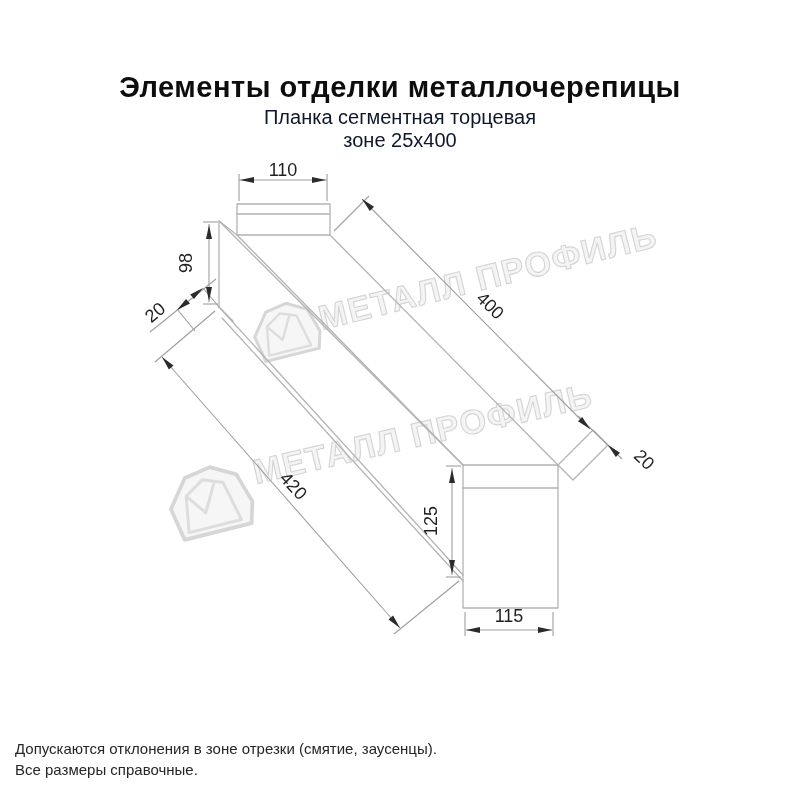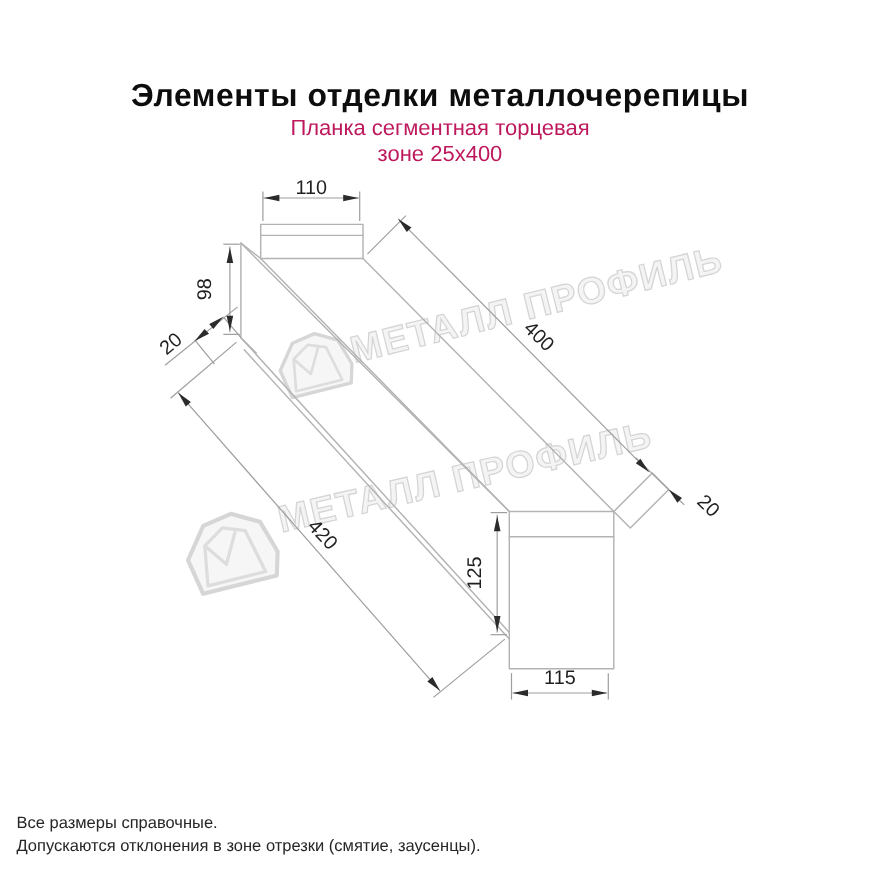--- a/index.html
+++ b/index.html
@@ -6,21 +6,21 @@
   body{
     width:800px;height:800px;background:#ffffff;position:relative;overflow:hidden;
     font-family:"Liberation Sans","DejaVu Sans",sans-serif;
   }
   .title{
     position:absolute;top:24px;left:0;width:800px;text-align:center;
     font-size:29px;font-weight:bold;color:#0d0d0d;letter-spacing:0.5px;margin-top:47px;
   }
   .subtitle{
     position:absolute;top:106px;left:0;width:800px;text-align:center;
-    font-size:20px;color:#be185d;line-height:23px;
+    font-size:20px;color:#0f172a;line-height:23px;
   }
   .drawing{position:absolute;top:0;left:0;}
   .footnotes{
     position:absolute;left:15px;top:738px;width:770px;
     font-size:15px;color:#262626;line-height:21px;
   }
   
   .geo{stroke:#b3b3b3;fill:none;stroke-width:1.3px;stroke-linecap:round;stroke-linejoin:round;}
   .dim{stroke:#9e9e9e;fill:none;stroke-width:1.1px;}
   .arr{fill:#2b2b2b;stroke:none;}
@@ -139,15 +139,15 @@
     <text text-anchor="middle" transform="translate(159,317) rotate(-40)">20</text>
     <text text-anchor="middle" transform="translate(486,310) rotate(44)">400</text>
     <text text-anchor="middle" transform="translate(640,464) rotate(44)">20</text>
     <text text-anchor="middle" transform="translate(289,490) rotate(47)">420</text>
     <text text-anchor="middle" transform="translate(437,521) rotate(-90)">125</text>
     <text text-anchor="middle" x="509" y="622">115</text>
   </g>
 </svg>
 
 <div class="footnotes">
+  <div>Допускаются отклонения в зоне отрезки (смятие, заусенцы).</div>
   <div>Все размеры справочные.</div>
-  <div>Допускаются отклонения в зоне отрезки (смятие, заусенцы).</div>
 </div>
 
 </body></html>

